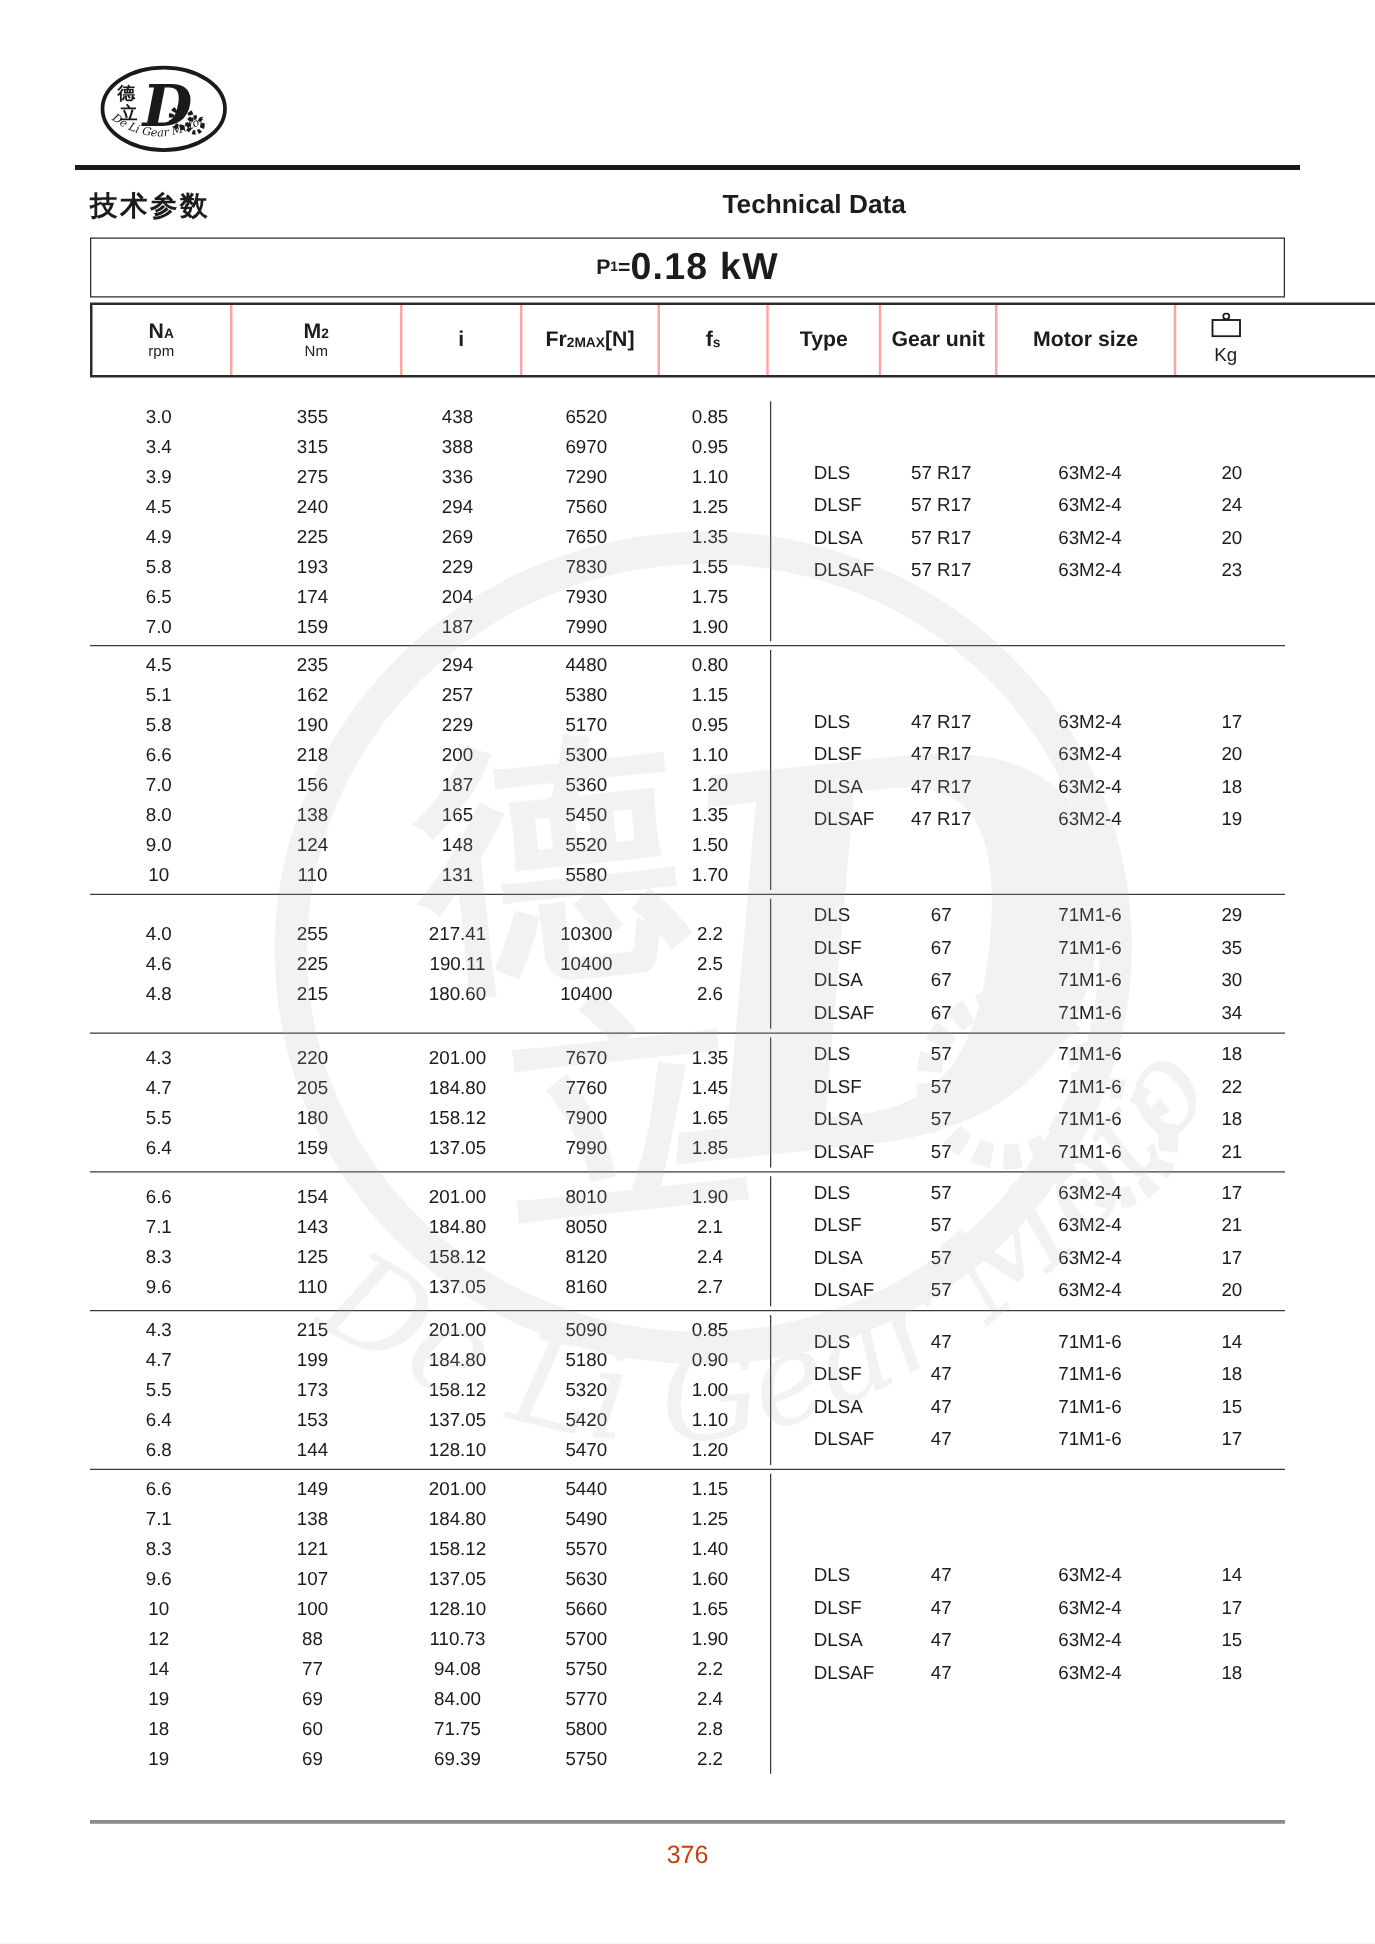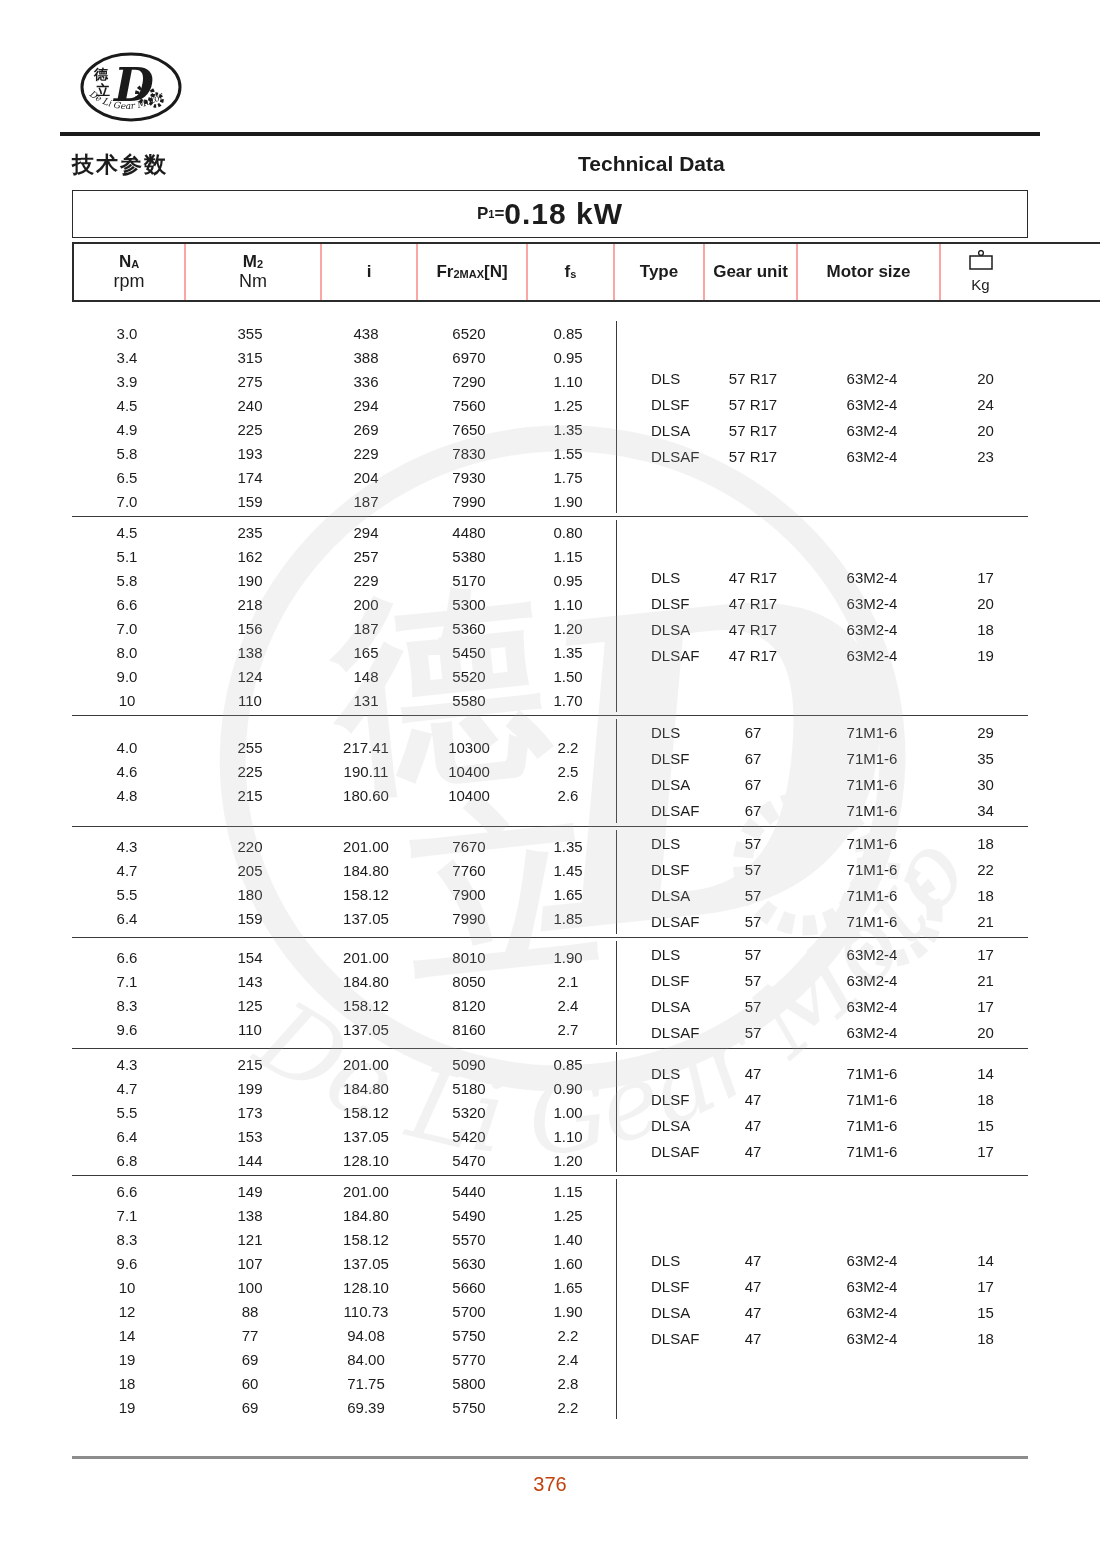--- a/index.html
+++ b/index.html
@@ -67,21 +67,21 @@
     grid-template-columns:110px 136px 96px 110px 87px 90px 93px 143px 81px;
   }
   .th{
     border-left:2px solid #fca5a5;
     display:flex;flex-direction:column;align-items:center;justify-content:center;
     line-height:1.15;
   }
   .th:first-child{border-left:none;}
   .th-main{font-size:17px;font-weight:bold;}
   .th-main .ss{font-size:11px;font-weight:bold;vertical-align:-0.05em;}
-  .th-unit{font-size:18px;font-weight:normal;}
+  .th-unit{font-size:12px;font-weight:normal;}
   .th-unit:empty{display:none;}
   .kg-label{font-size:15px;margin-top:6px;}
   
   .tbody{margin:0 72px;width:956px;}
   .grp{
     display:flex;align-items:stretch;
     border-bottom:1.5px solid #3a3a3a;
     padding:3px 0;
   }
   .grp:last-child{border-bottom:none;}

